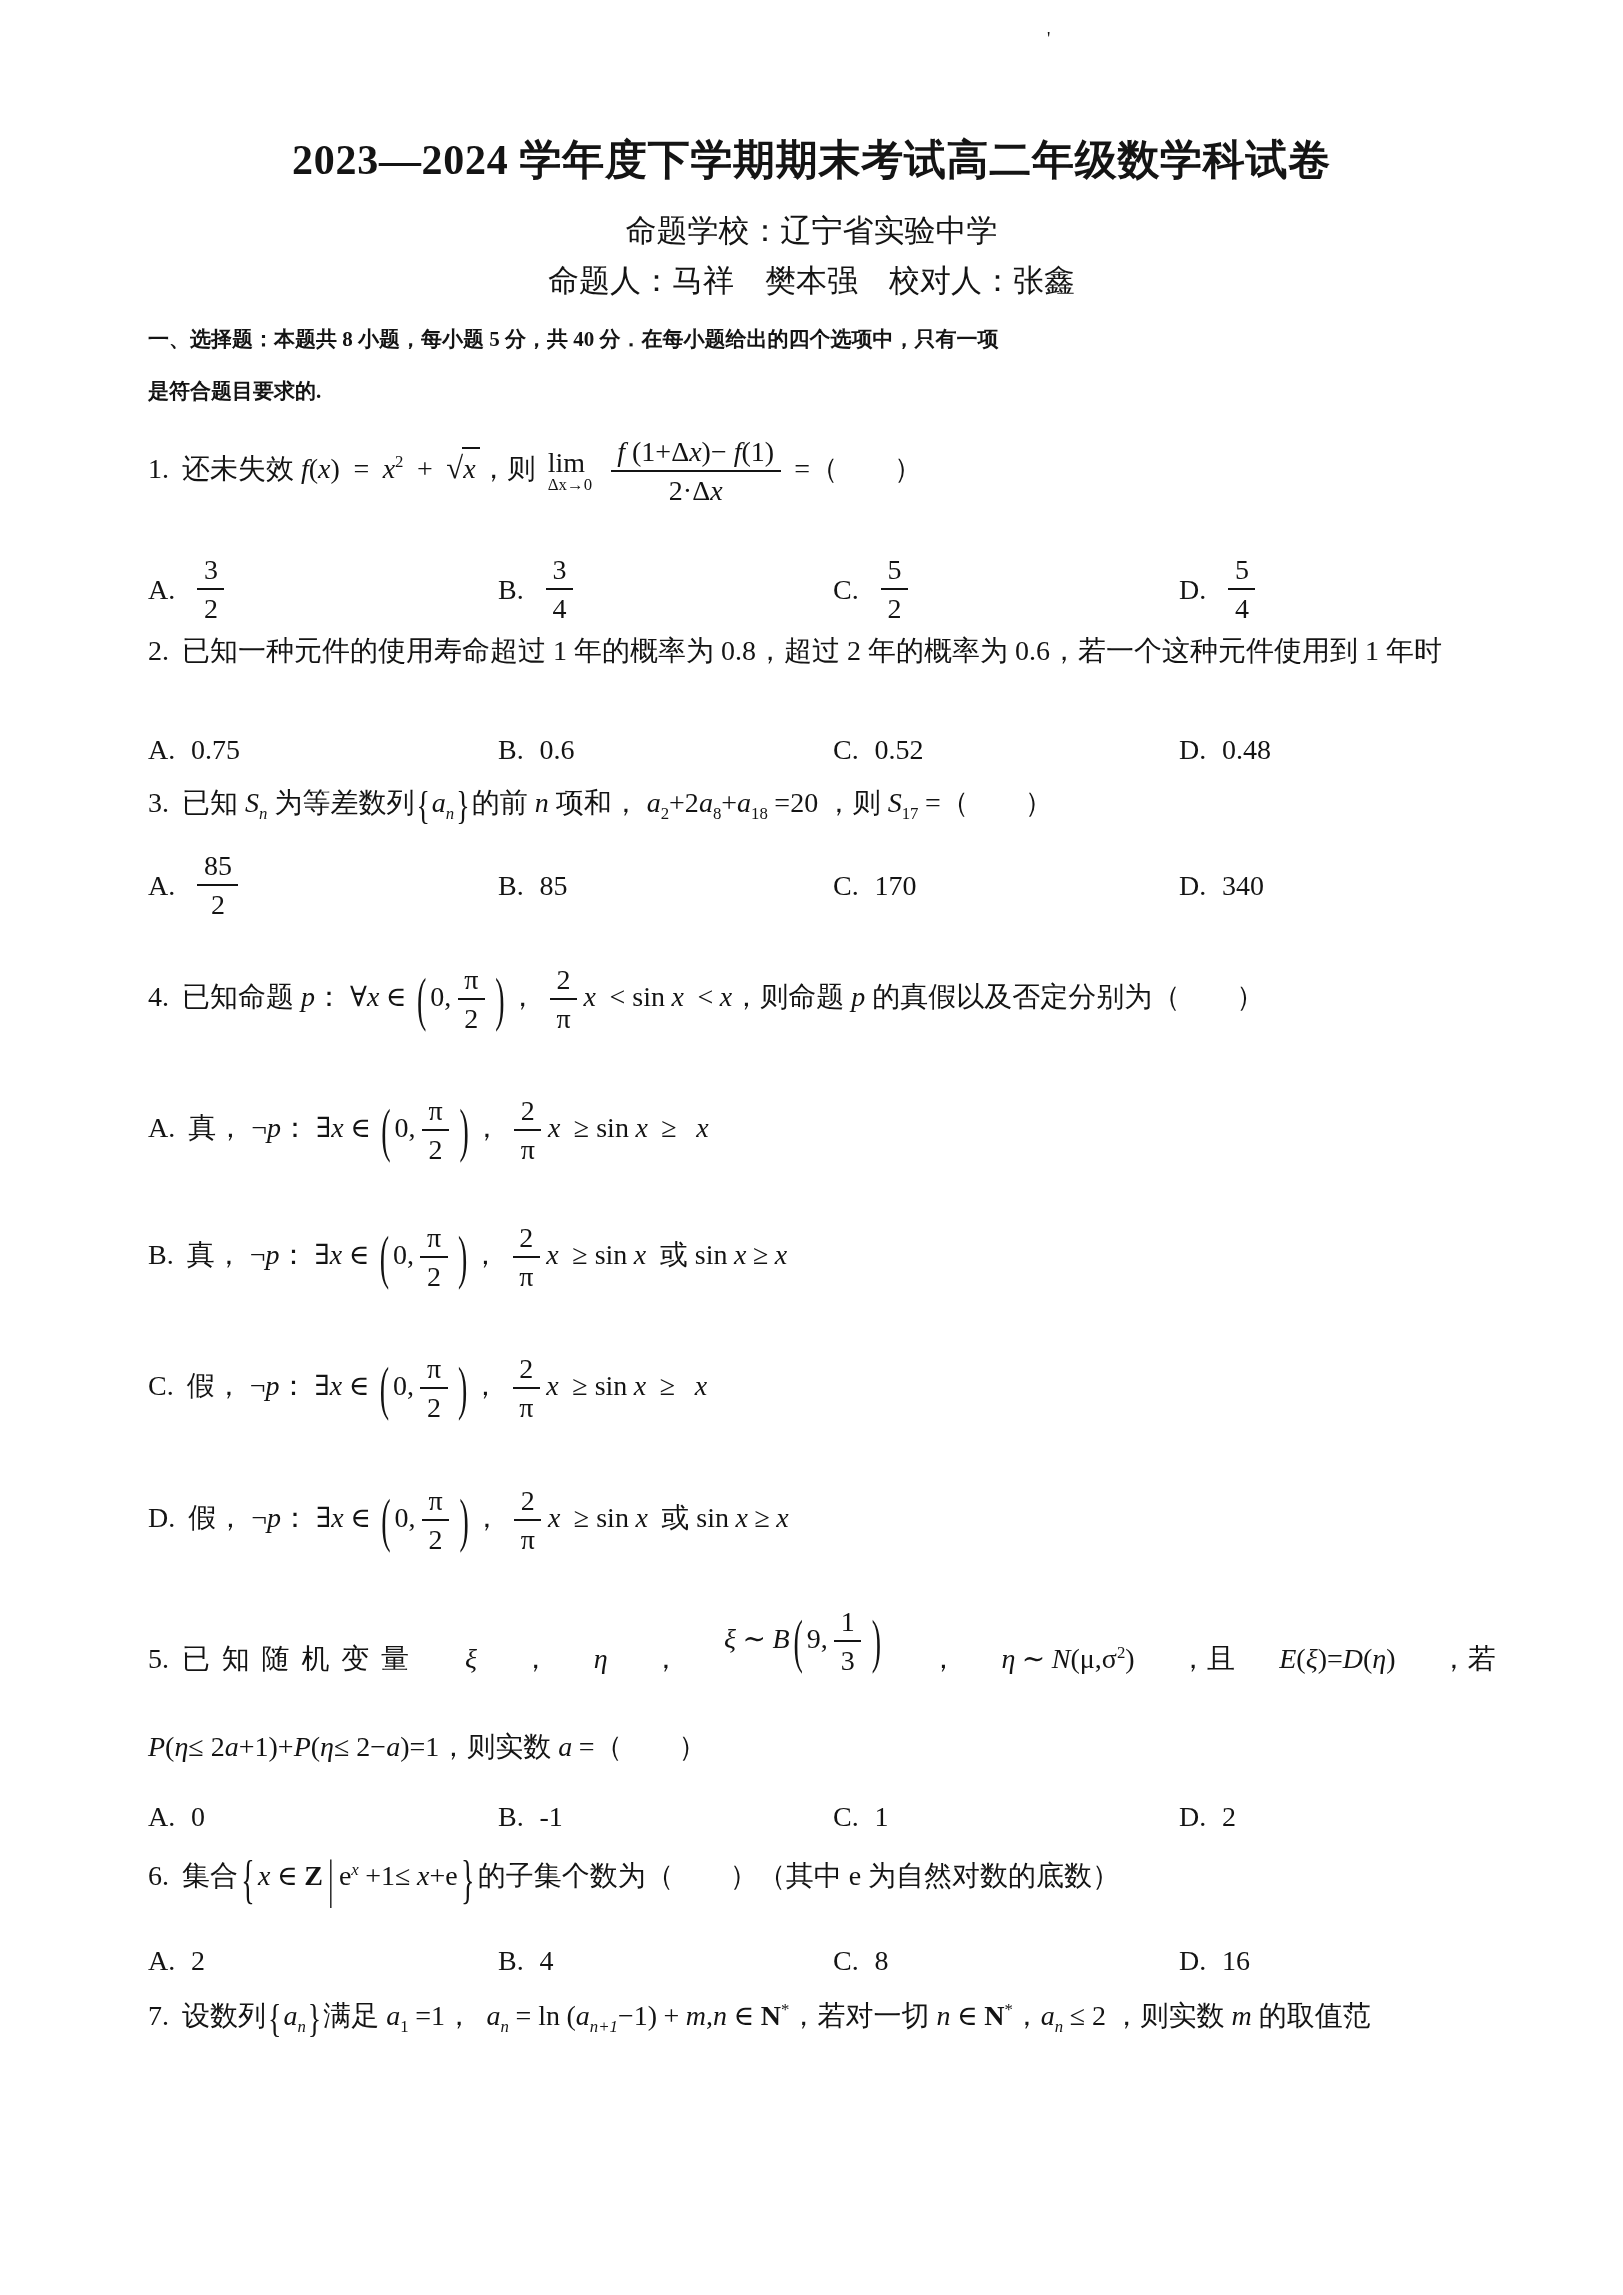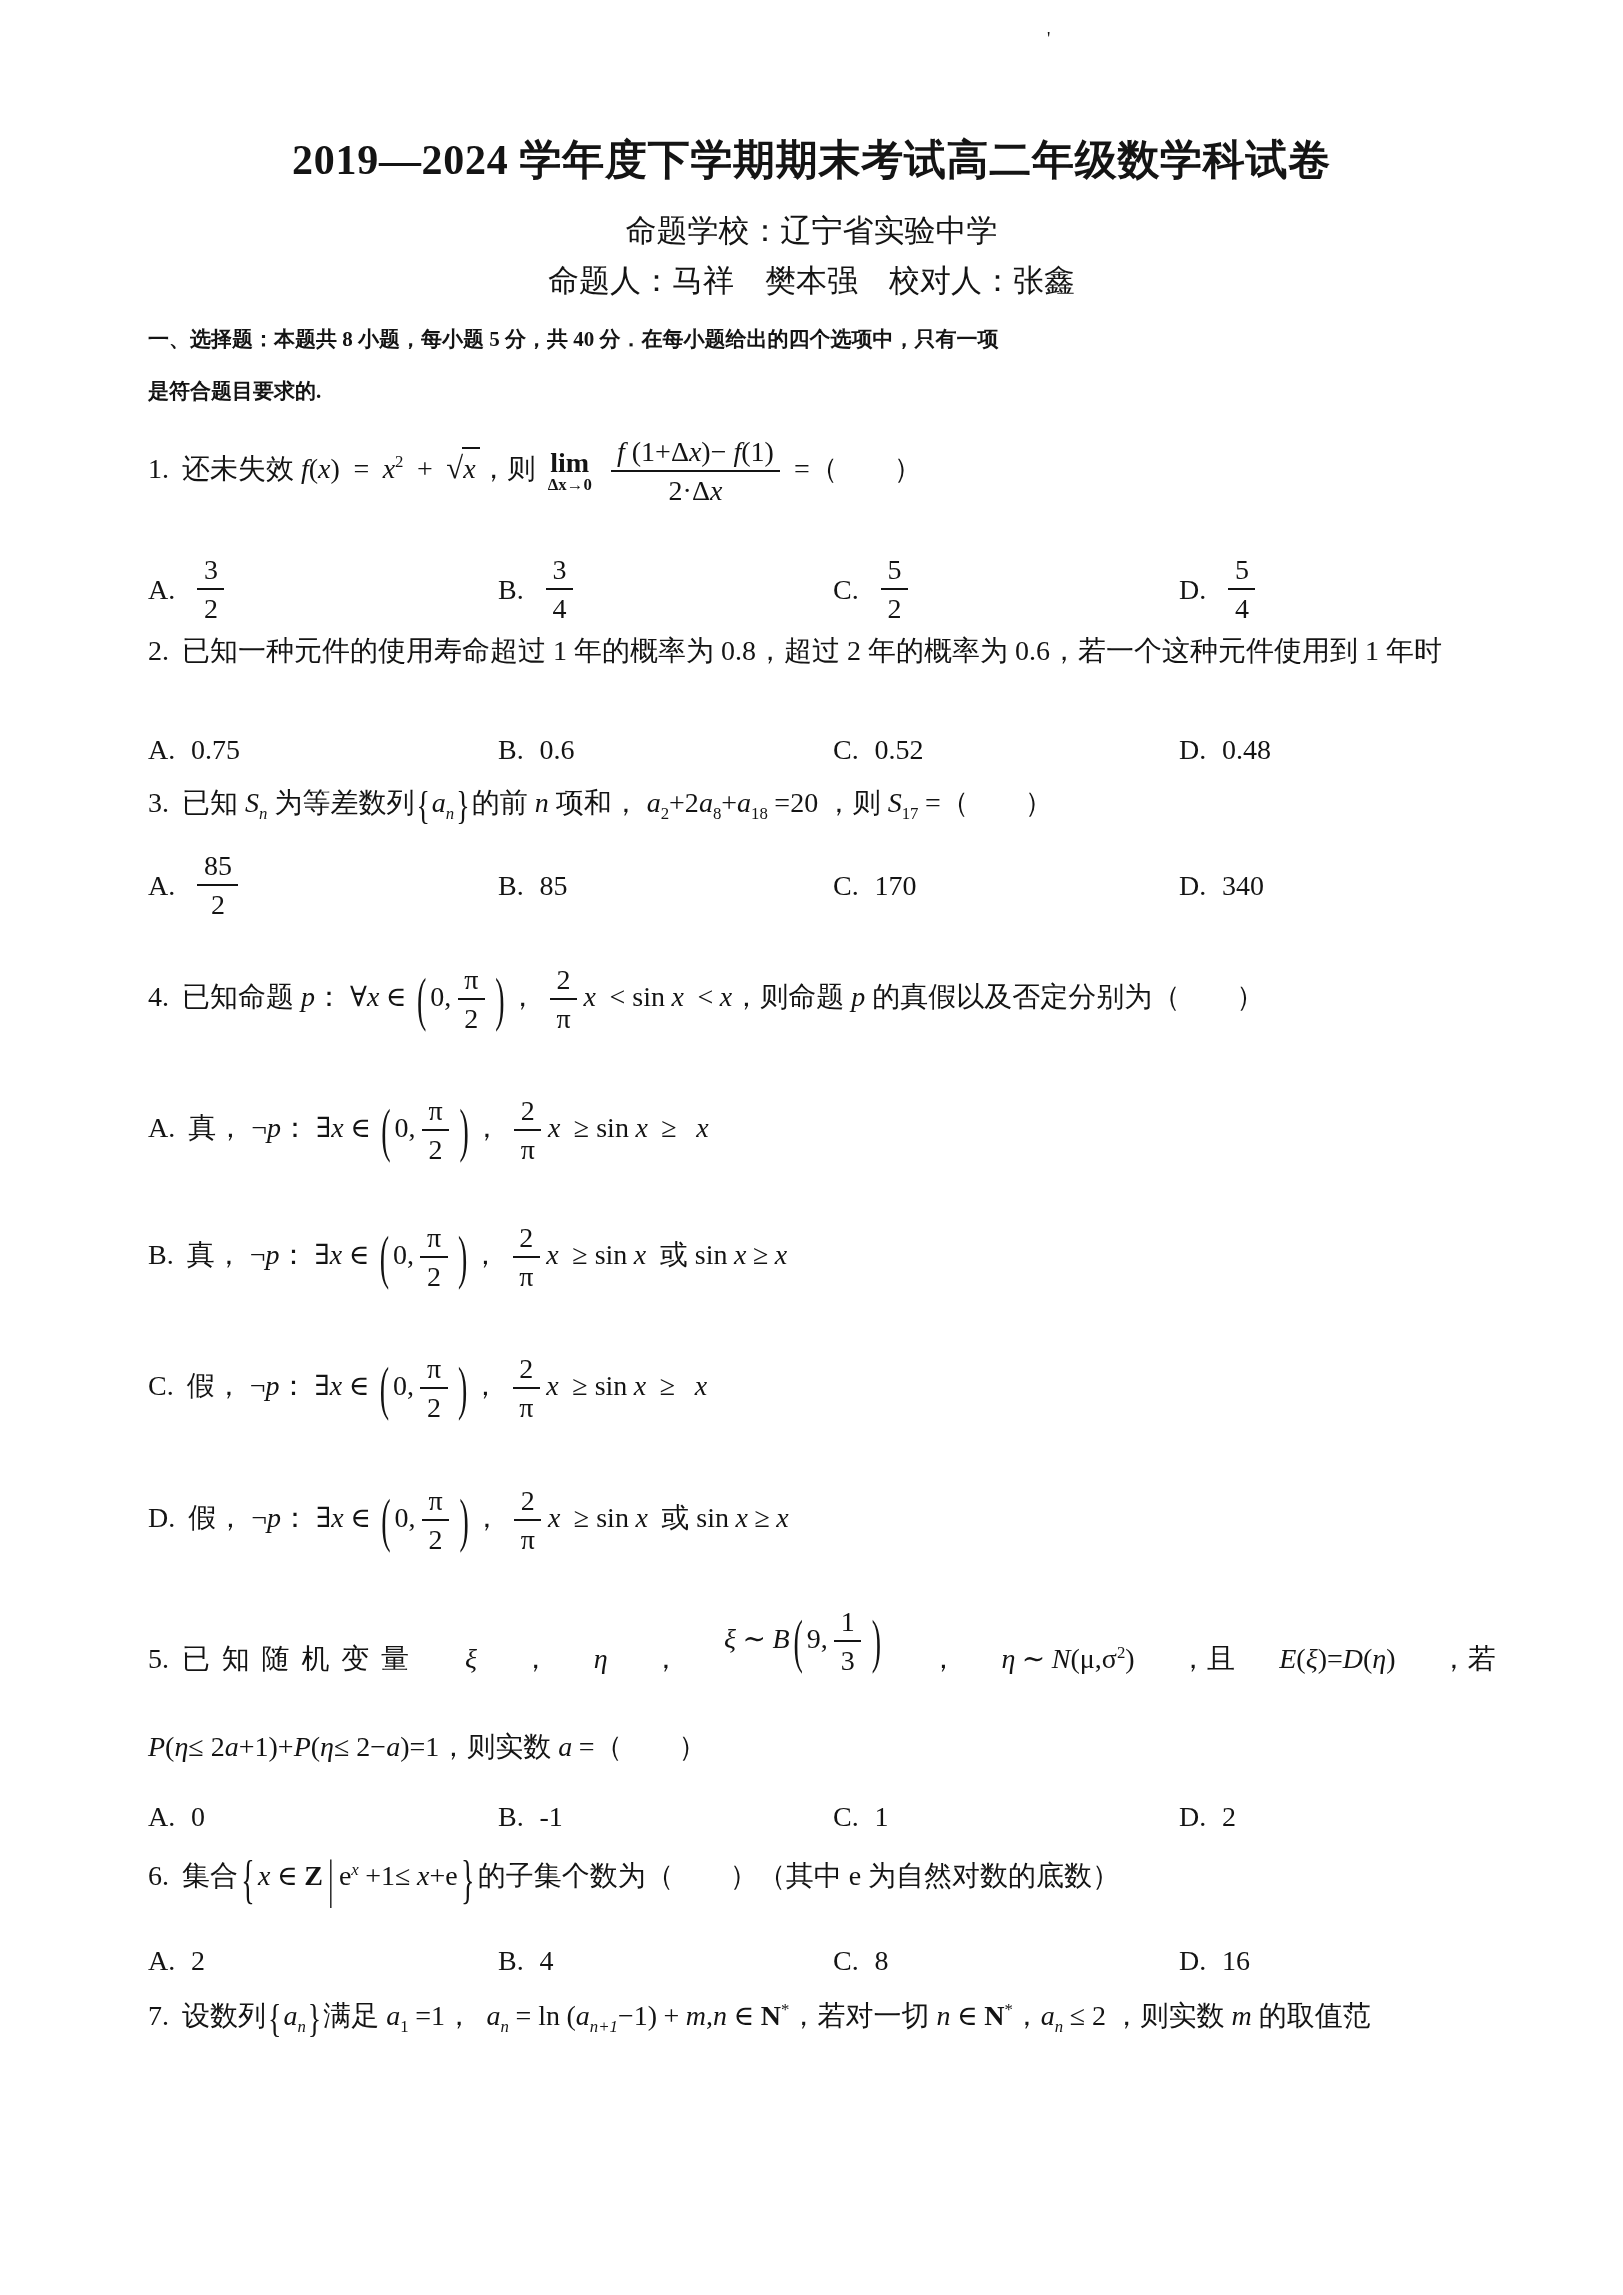--- a/index.html
+++ b/index.html
@@ -13,21 +13,21 @@
   .intro div{line-height:52px;}
   i{font-style:italic;}
   .it{font-style:italic;}
   sup{font-size:0.6em;}
   sub{font-size:0.6em;}
   .qno{margin-right:13px;}
   .mm{margin:0 6.5px;}
   .frac{display:inline-block;text-align:center;vertical-align:middle;margin:0 6.5px;}
   .frac .num{display:block;padding:0 6.5px 3.9px;line-height:1.05;}
   .frac .den{display:block;border-top:2.6px solid #141414;padding:3.9px 6.5px 0;line-height:1.05;}
-  .lim{display:inline-block;text-align:center;vertical-align:middle;margin:0 5.2px;font-weight:bold;}
+  .lim{display:inline-block;vertical-align:middle;margin:0 5.2px;}
   .lim .top{display:block;line-height:1;}
   .lim .bot{display:block;font-size:0.6em;line-height:1;margin-top:0;}
   .sqrt .sym{font-size:1.1em;}
   .sqrt .arg{display:inline-block;border-top:2.6px solid #141414;padding:1.3px 3.9px 0 1.3px;margin-left:-1.3px;}
   .bigp{display:inline-block;vertical-align:middle;transform:scaleY(2.1);margin:0 3.9px;font-weight:300;}
   .brs{display:inline-block;vertical-align:middle;transform:scaleY(1.45);margin:0 2px;}
   .brb{display:inline-block;vertical-align:middle;transform:scaleY(1.9);margin:0 3.3px;}
   .vbar{display:inline-block;vertical-align:middle;transform:scaleY(1.9);margin:0 5.2px;}
   .opts{display:grid;grid-template-columns:350px 335px 346px 1fr;align-items:center;}
   .opt{display:flex;align-items:center;white-space:nowrap;}
@@ -36,21 +36,21 @@
   .sp{letter-spacing:11.8px;}
   .stray{position:absolute;left:1047px;top:29px;font-size:18.3px;}
 </style>
 </head>
 <body>
 
 <div class="page">
 
   <span class="stray">'</span>
 
-  <div class="row center title" style="top:134px">2019—2024 学年度下学期期末考试高二年级数学科试卷</div>
+  <div class="row center title" style="top:134px">2023—2024 学年度下学期期末考试高二年级数学科试卷</div>
 
   <div class="row center sub" style="top:262px">命题人：马祥　樊本强　校对人：张鑫</div>
 
   <div class="row center sub" style="top:212px">命题学校：辽宁省实验中学</div>
 
   <div class="row intro" style="top:313px">
     <div>一、选择题：本题共 8 小题，每小题 5 分，共 40 分．在每小题给出的四个选项中，只有一项</div>
     <div>是符合题目要求的.</div>
   </div>
 

